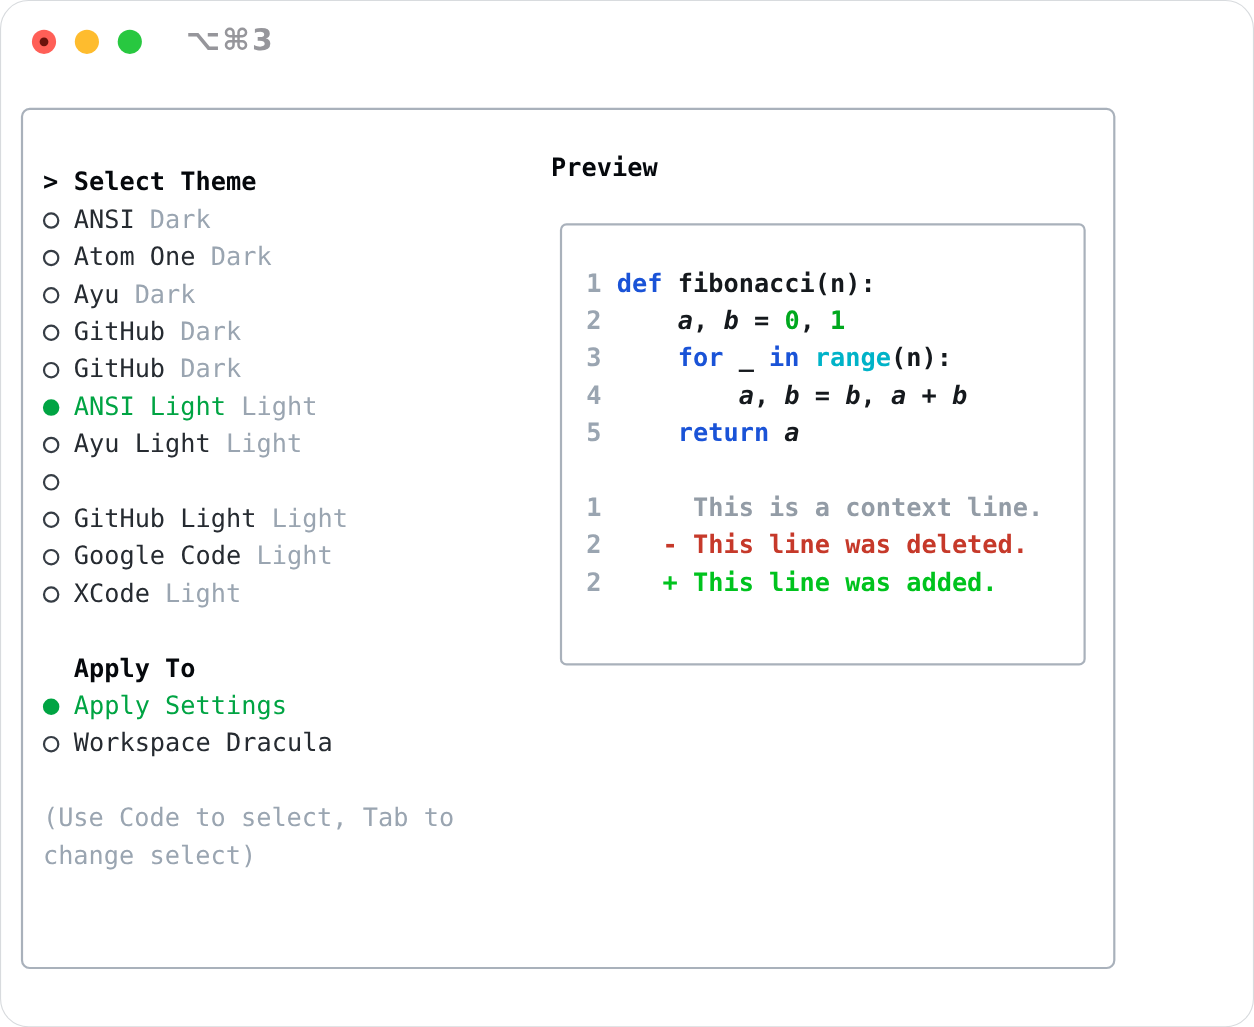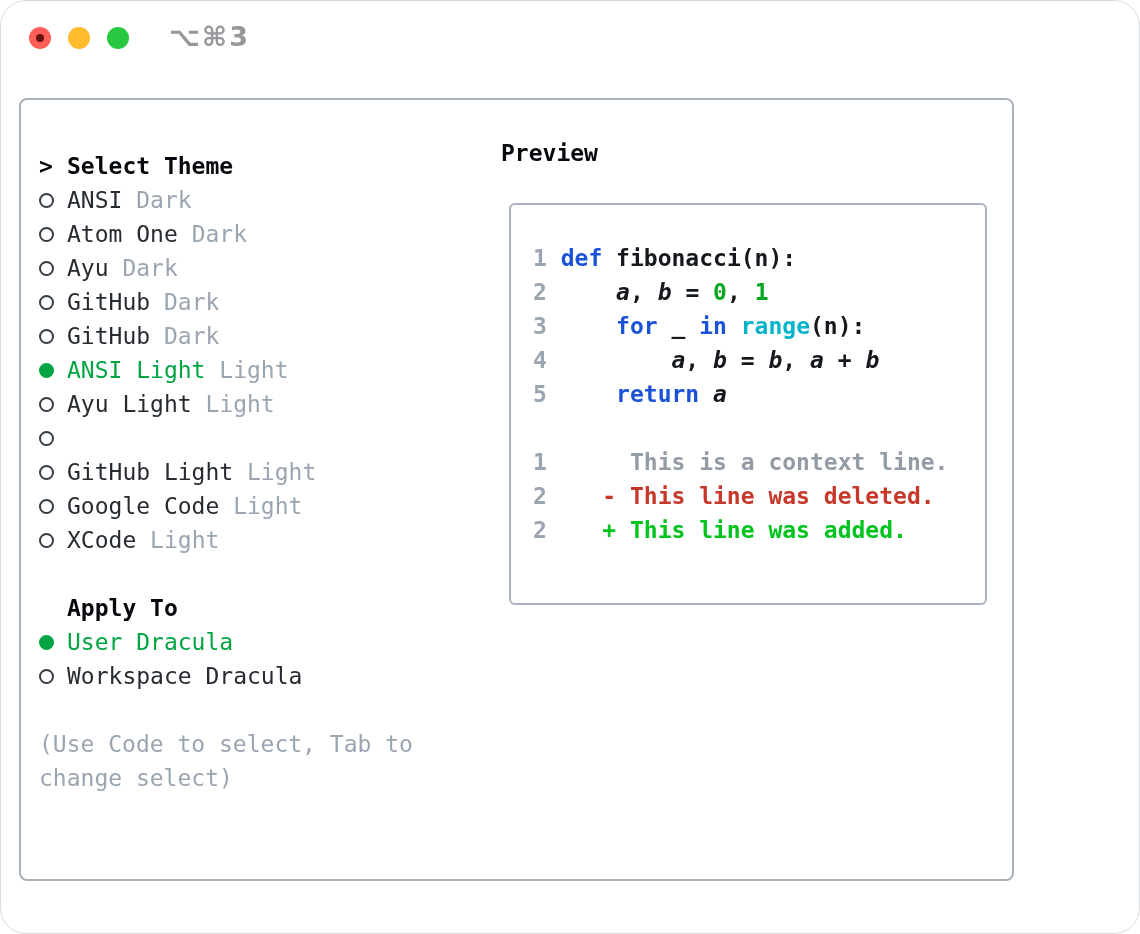--- a/index.html
+++ b/index.html
@@ -90,21 +90,21 @@
         </div>
 
       <div class="row"></div>
 
       <div class="row">
         <span class="marker"></span>
         <span class="htext">Apply To</span>
       </div>
 
       <div>
-          <div class="row"><span class="marker"><span class="circle filled"></span></span><span><span class="tname selected">User Dracula</span></span></div>
+          <div class="row"><span class="marker"><span class="circle filled"></span></span><span><span class="tname selected">Apply Settings</span></span></div>
           <div class="row"><span class="marker"><span class="circle"></span></span><span><span class="tname">Workspace Dracula</span></span></div>
         </div>
 
       <div class="row"></div>
 
       <div>
         <div class="row hint-row">(Use Code to select, Tab to</div>
         <div class="row hint-row">change select)</div>
       </div>
     </div>

